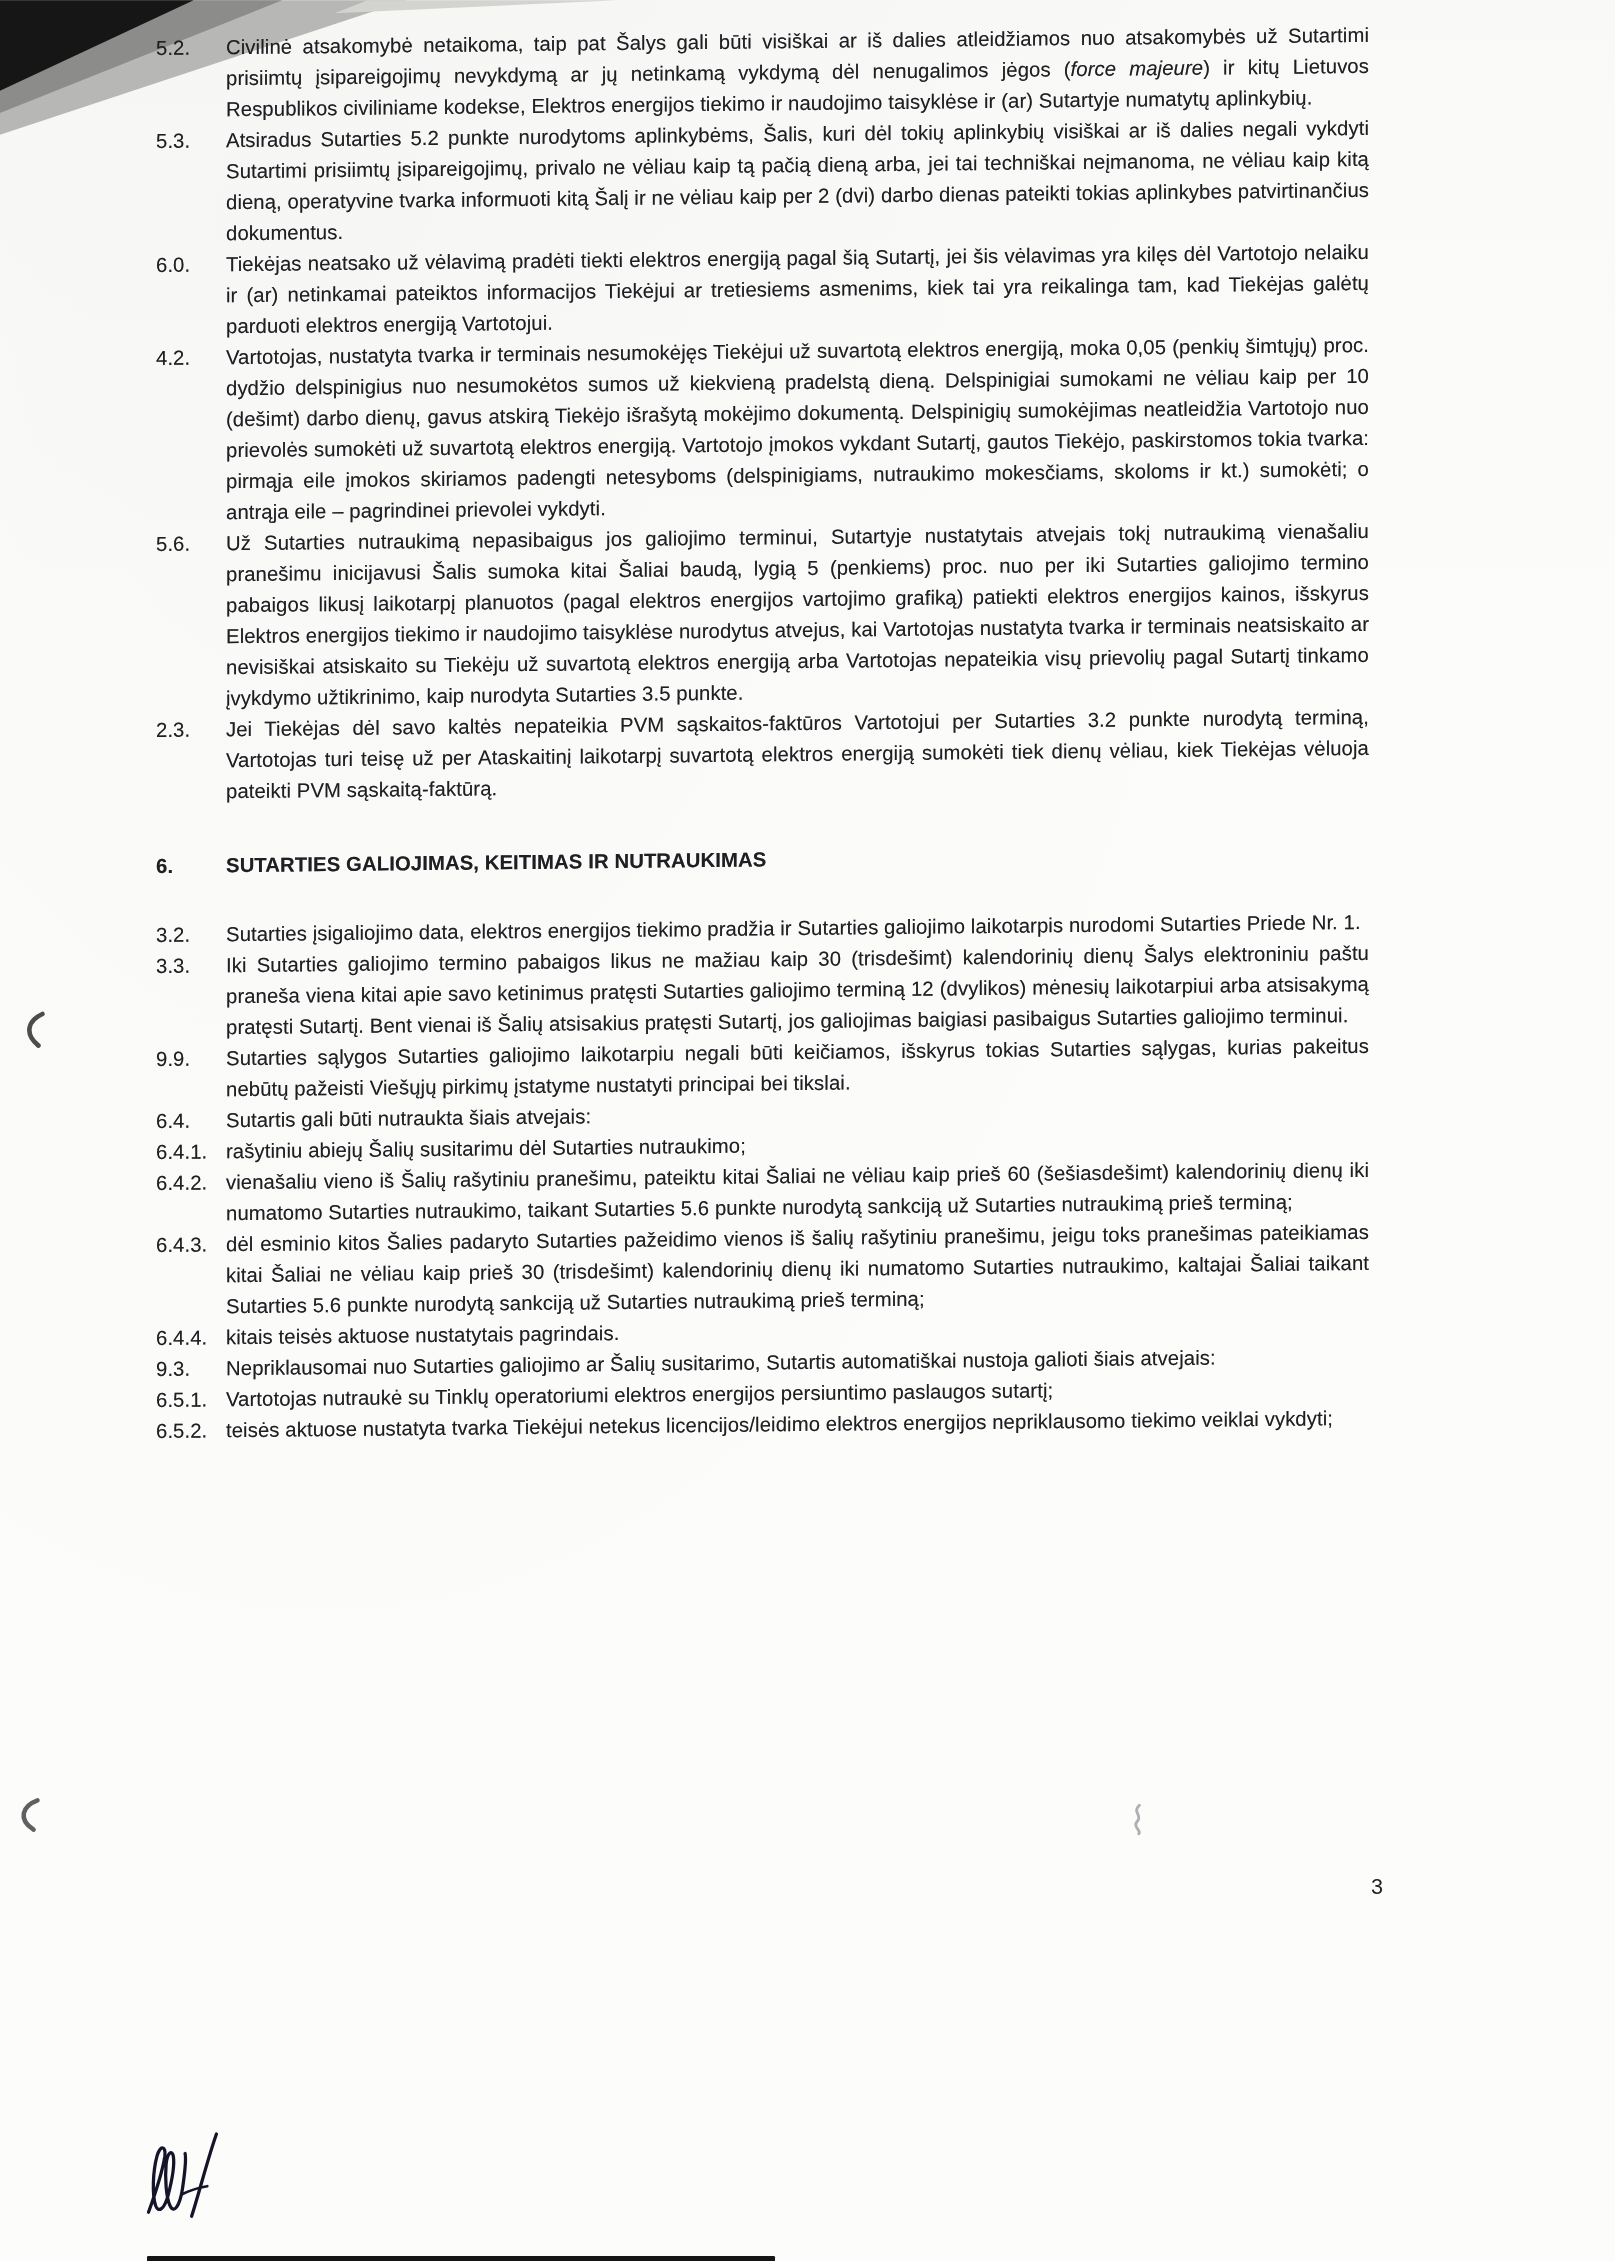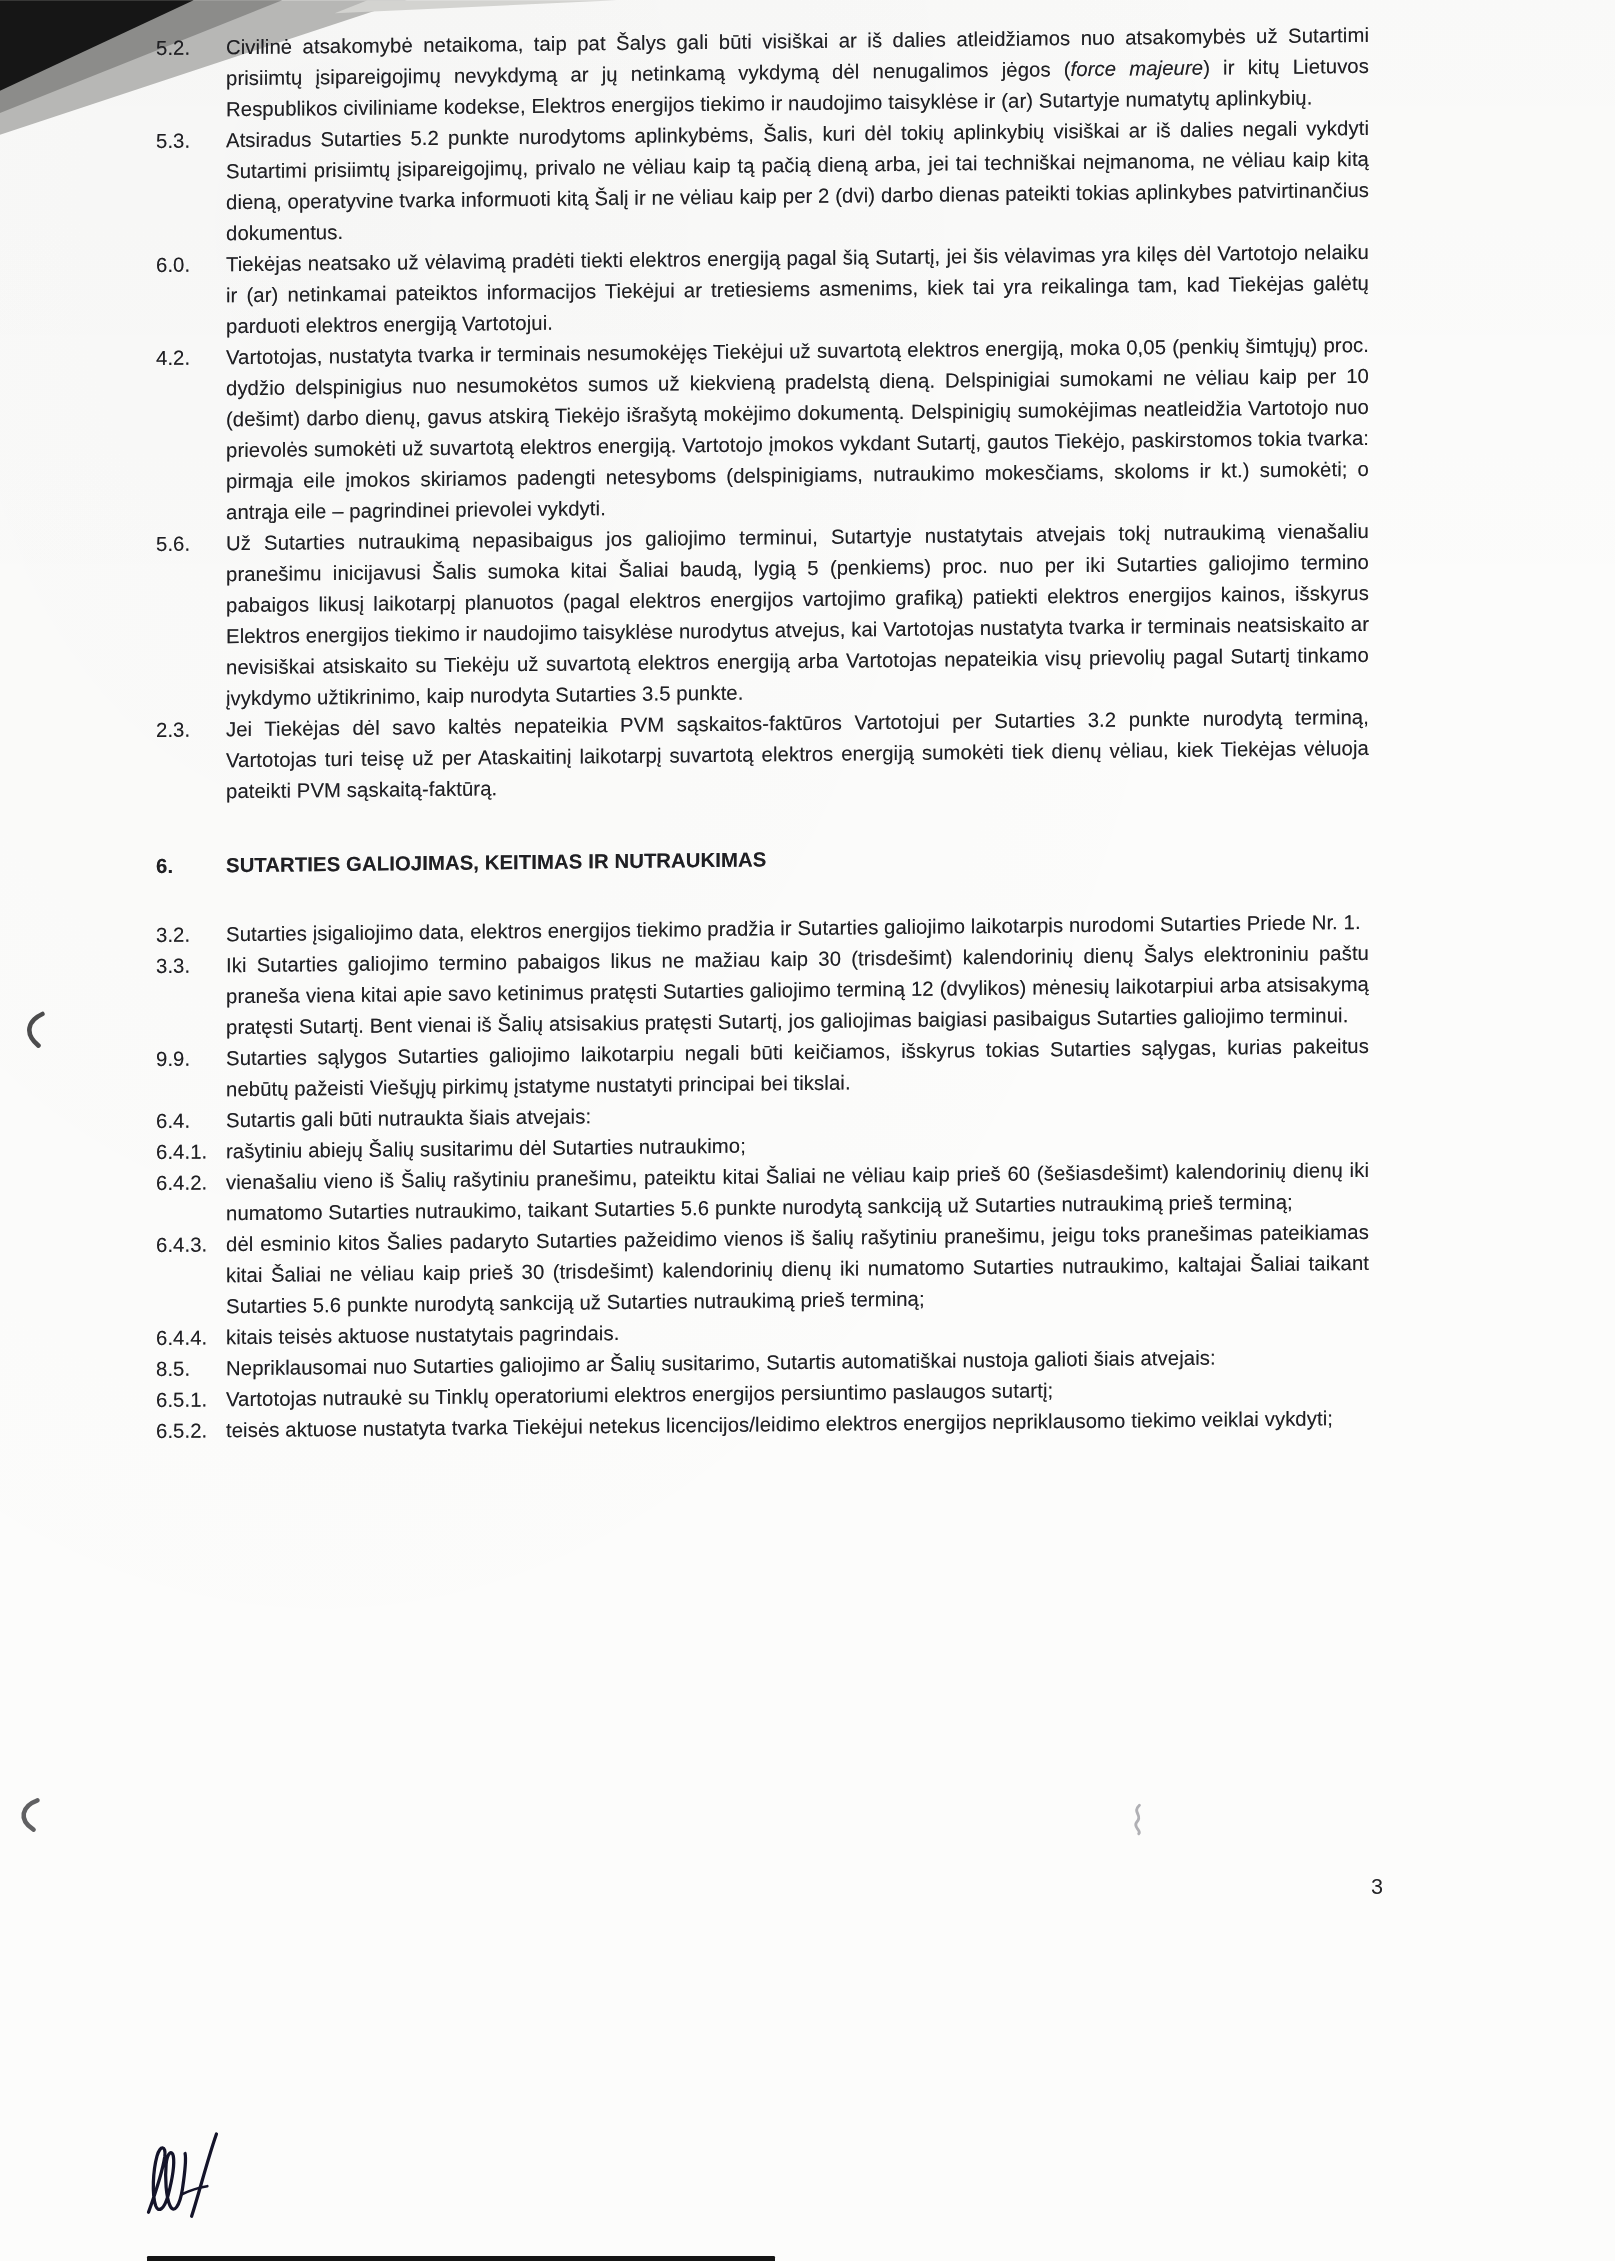--- a/index.html
+++ b/index.html
@@ -181,21 +181,21 @@
     <span class="num">6.4.3.</span>
     <span class="txt">dėl esminio kitos Šalies padaryto Sutarties pažeidimo vienos iš šalių rašytiniu pranešimu, jeigu toks pranešimas pateikiamas kitai Šaliai ne vėliau kaip prieš 30 (trisdešimt) kalendorinių dienų iki numatomo Sutarties nutraukimo, kaltajai Šaliai taikant Sutarties 5.6 punkte nurodytą sankciją už Sutarties nutraukimą prieš terminą;</span>
   </div>
 
   <div class="para">
     <span class="num">6.4.4.</span>
     <span class="txt">kitais teisės aktuose nustatytais pagrindais.</span>
   </div>
 
   <div class="para">
-    <span class="num">8.5.</span>
+    <span class="num">9.3.</span>
     <span class="txt">Nepriklausomai nuo Sutarties galiojimo ar Šalių susitarimo, Sutartis automatiškai nustoja galioti šiais atvejais:</span>
   </div>
 
   <div class="para">
     <span class="num">6.5.1.</span>
     <span class="txt">Vartotojas nutraukė su Tinklų operatoriumi elektros energijos persiuntimo paslaugos sutartį;</span>
   </div>
 
   <div class="para">
     <span class="num">6.5.2.</span>

